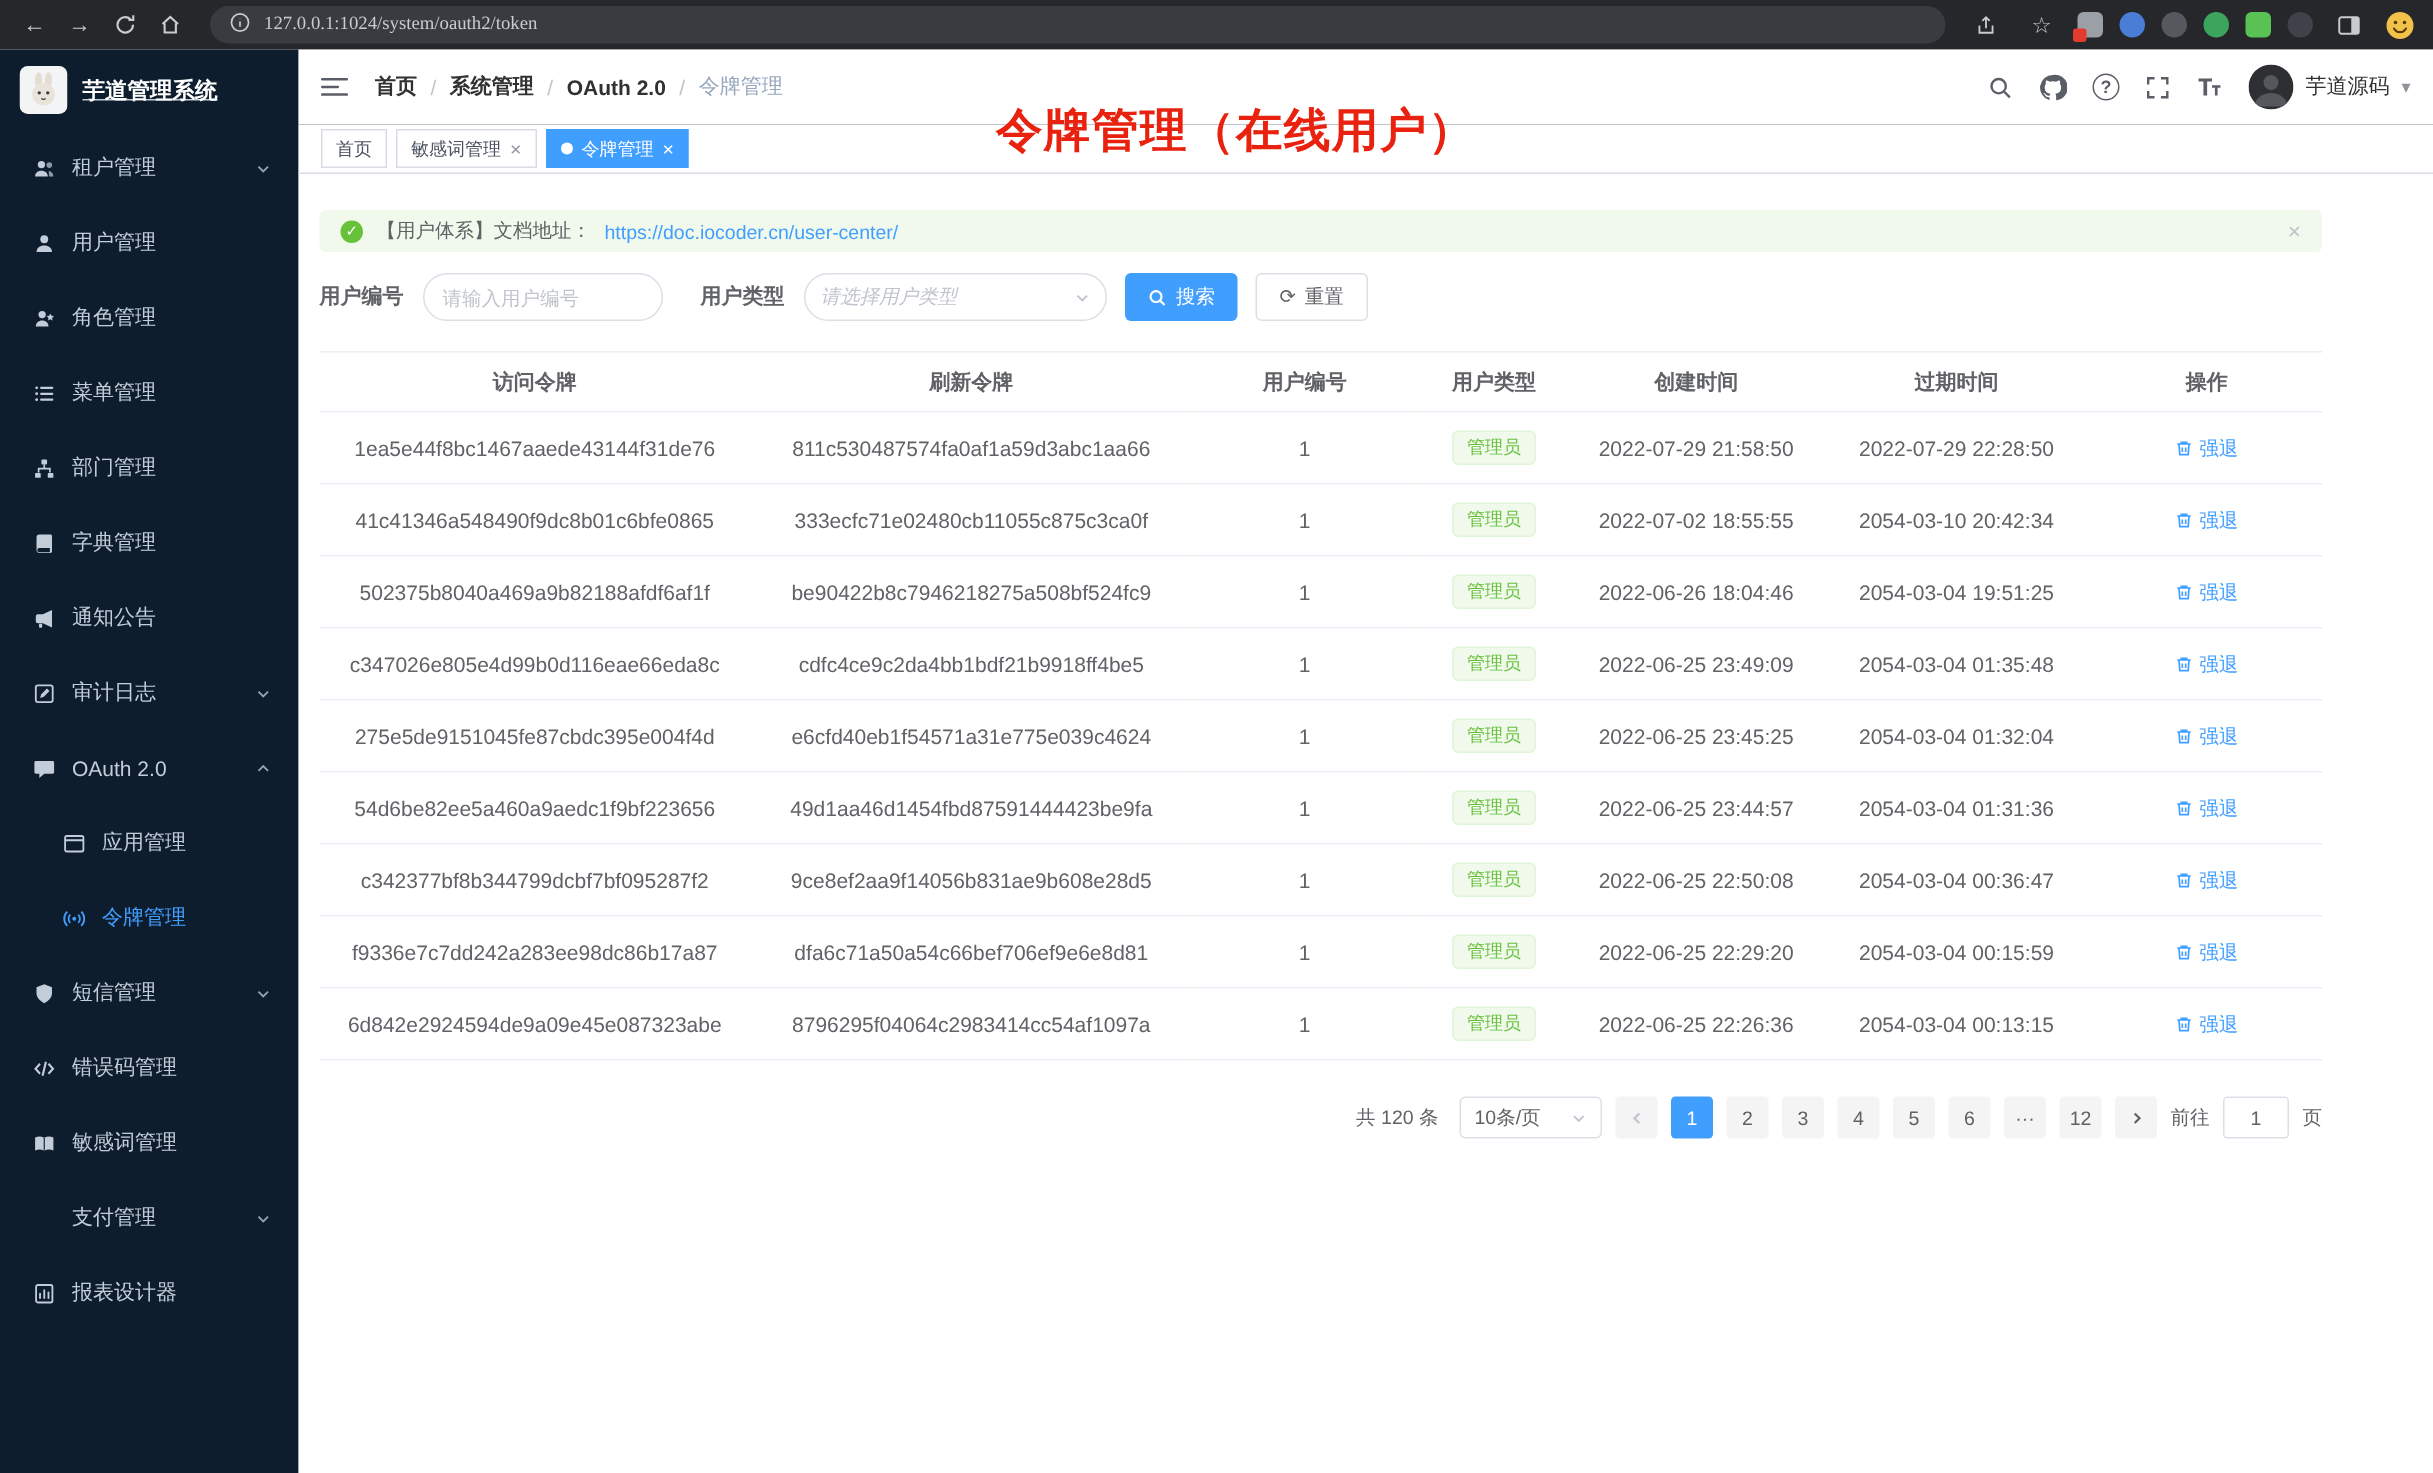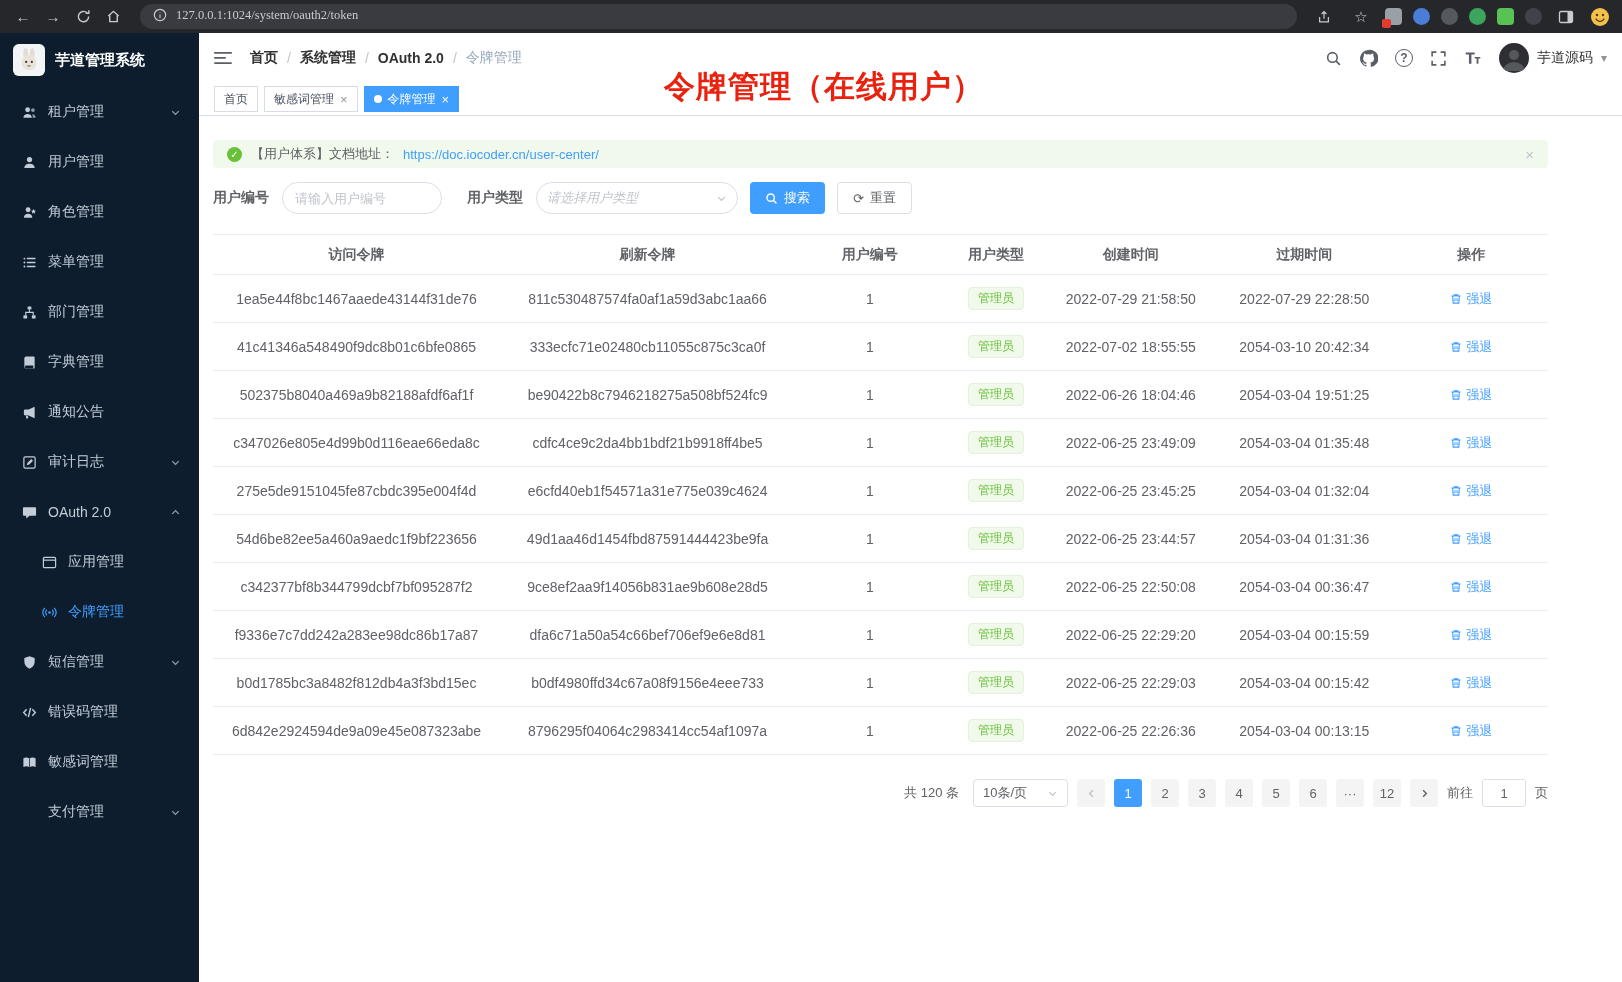--- a/index.html
+++ b/index.html
@@ -20,21 +20,21 @@
   .ext-green { background:#3ba55d; }
   .ext-puzzle { background:#58c255; border-radius:4px; }
   .ext-dark2 { background:#3f4248; }
   .badge-red { position:absolute; left:-3px; bottom:-3px; width:9px; height:9px; background:#e33b2e; border-radius:2px; }
 
   
   .app { display:flex; height:949px; }
 
   
   .sidebar { width:199px; background:#0e1d2d; flex-shrink:0; color:#c3cdd9; overflow:hidden; }
-  .logo { height:54px; display:flex; align-items:center; gap:10px; padding:4px 13px; }
+  .logo { height:54px; display:flex; align-items:center; gap:10px; padding:4px 13px;text-decoration:underline; }
   .logo-title { color:#fff; font-size:15px; font-weight:bold; white-space:nowrap; }
   .menu-item { height:50px; display:flex; align-items:center; gap:11px; padding:0 18px 0 22px; font-size:14px; cursor:pointer; white-space:nowrap; }
   .menu-item.sub { padding-left:42px; }
   .menu-item.active { color:#409eff; }
   .micon { width:15px; height:15px; flex-shrink:0; }
   .chev { width:11px; height:11px; margin-left:auto; opacity:.75; flex-shrink:0; }
   .chev-up { transform:rotate(180deg); }
 
   
   .main { flex:1; display:flex; flex-direction:column; background:#0f172a; min-width:0; }
@@ -288,20 +288,27 @@
           </svg>
         <span>敏感词管理</span>
       </div>
       <div class="menu-item">
         <span class="micon" style="font-size:14px;line-height:15px;text-align:center;font-weight:bold;"></span>
         <span>支付管理</span>
         <svg class="chev" viewBox="0 0 12 12" fill="none" stroke="currentColor" stroke-width="1.4">
             <path d="M2.5 4.5L6 8l3.5-3.5"></path>
           </svg>
       </div>
+      <div class="menu-item">
+        <svg class="micon" viewBox="0 0 16 16" fill="none" stroke="currentColor" stroke-width="1.3">
+            <rect x="2.2" y="1.8" width="11.6" height="12.4" rx="1.2"></rect>
+            <path d="M5 11V8M8 11V5.5M11 11V7" stroke-linecap="round"></path>
+          </svg>
+        <span>报表设计器</span>
+      </div>
     </nav>
   </aside>
 
   <div class="main">
 
     <div class="navbar">
       <span class="hamburger">
         <svg width="18" viewBox="0 0 18 16" fill="currentColor">
             <rect y="2" width="18" height="1.7" rx=".8"></rect>
             <rect y="7.1" width="12" height="1.7" rx=".8"></rect>
@@ -540,34 +547,20 @@
             <td>2022-06-25 22:29:20</td>
             <td>2054-03-04 00:15:59</td>
             <td><a class="action">
                   <svg width="12" viewBox="0 0 16 16" fill="none" stroke="currentColor" stroke-width="1.5">
                     <path d="M2 4h12M5.5 4V2.5h5V4M3.5 4l.8 9.5h7.4L12.5 4M6.5 7v4M9.5 7v4"></path>
                   </svg>
                   <span>强退</span>
                 </a></td>
           </tr>
           <tr>
-            <td>b0d1785bc3a8482f812db4a3f3bd15ec</td>
-            <td>b0df4980ffd34c67a08f9156e4eee733</td>
-            <td>1</td>
-            <td><span class="tag">管理员</span></td>
-            <td>2022-06-25 22:29:03</td>
-            <td>2054-03-04 00:15:42</td>
-            <td><a class="action">
-                  <svg width="12" viewBox="0 0 16 16" fill="none" stroke="currentColor" stroke-width="1.5">
-                    <path d="M2 4h12M5.5 4V2.5h5V4M3.5 4l.8 9.5h7.4L12.5 4M6.5 7v4M9.5 7v4"></path>
-                  </svg>
-                  <span>强退</span>
-                </a></td>
-          </tr>
-          <tr>
             <td>6d842e2924594de9a09e45e087323abe</td>
             <td>8796295f04064c2983414cc54af1097a</td>
             <td>1</td>
             <td><span class="tag">管理员</span></td>
             <td>2022-06-25 22:26:36</td>
             <td>2054-03-04 00:13:15</td>
             <td><a class="action">
                   <svg width="12" viewBox="0 0 16 16" fill="none" stroke="currentColor" stroke-width="1.5">
                     <path d="M2 4h12M5.5 4V2.5h5V4M3.5 4l.8 9.5h7.4L12.5 4M6.5 7v4M9.5 7v4"></path>
                   </svg>

